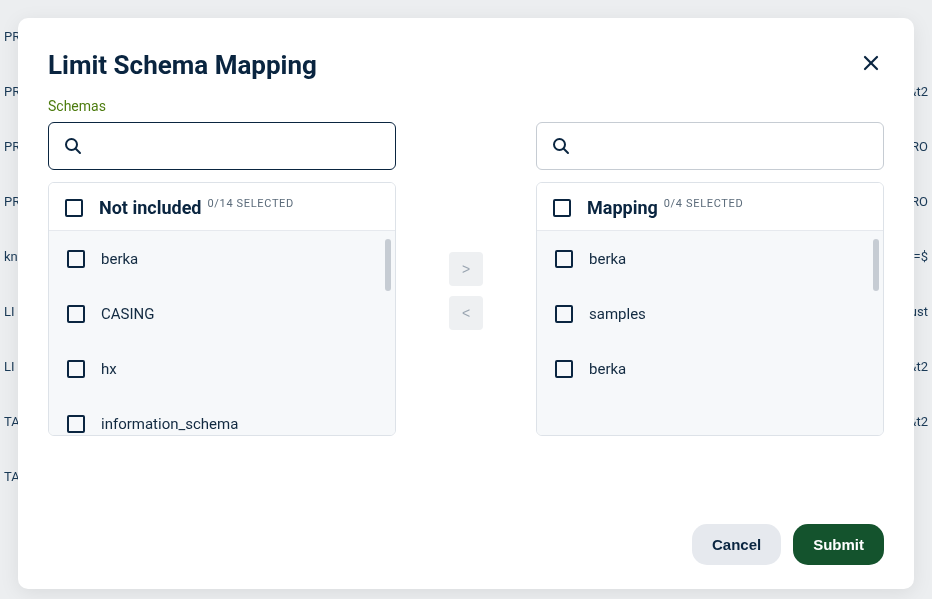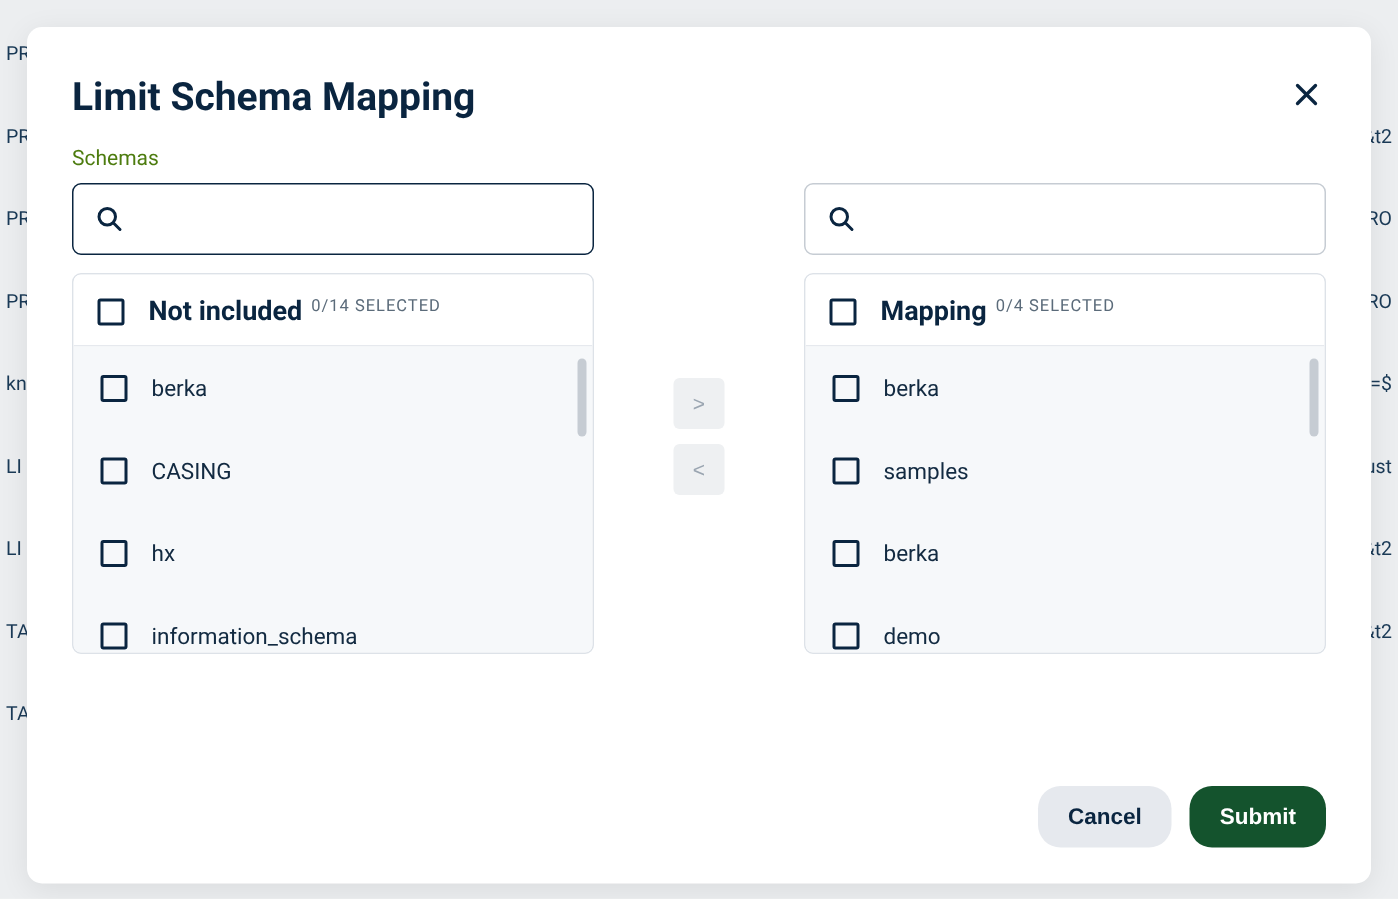--- a/index.html
+++ b/index.html
@@ -319,24 +319,20 @@
             <span>berka</span>
           </div>
           <div class="list-item">
             <div class="chk"></div>
             <span>samples</span>
           </div>
           <div class="list-item">
             <div class="chk"></div>
             <span>berka</span>
           </div>
-          <div class="list-item">
-            <div class="chk"></div>
-            <span>demo</span>
-          </div>
         </div>
       </div>
     </div>
 
   </div>
 
   <div class="footer">
     <button class="btn secondary">Cancel</button>
     <button class="btn primary">Submit</button>
   </div>

